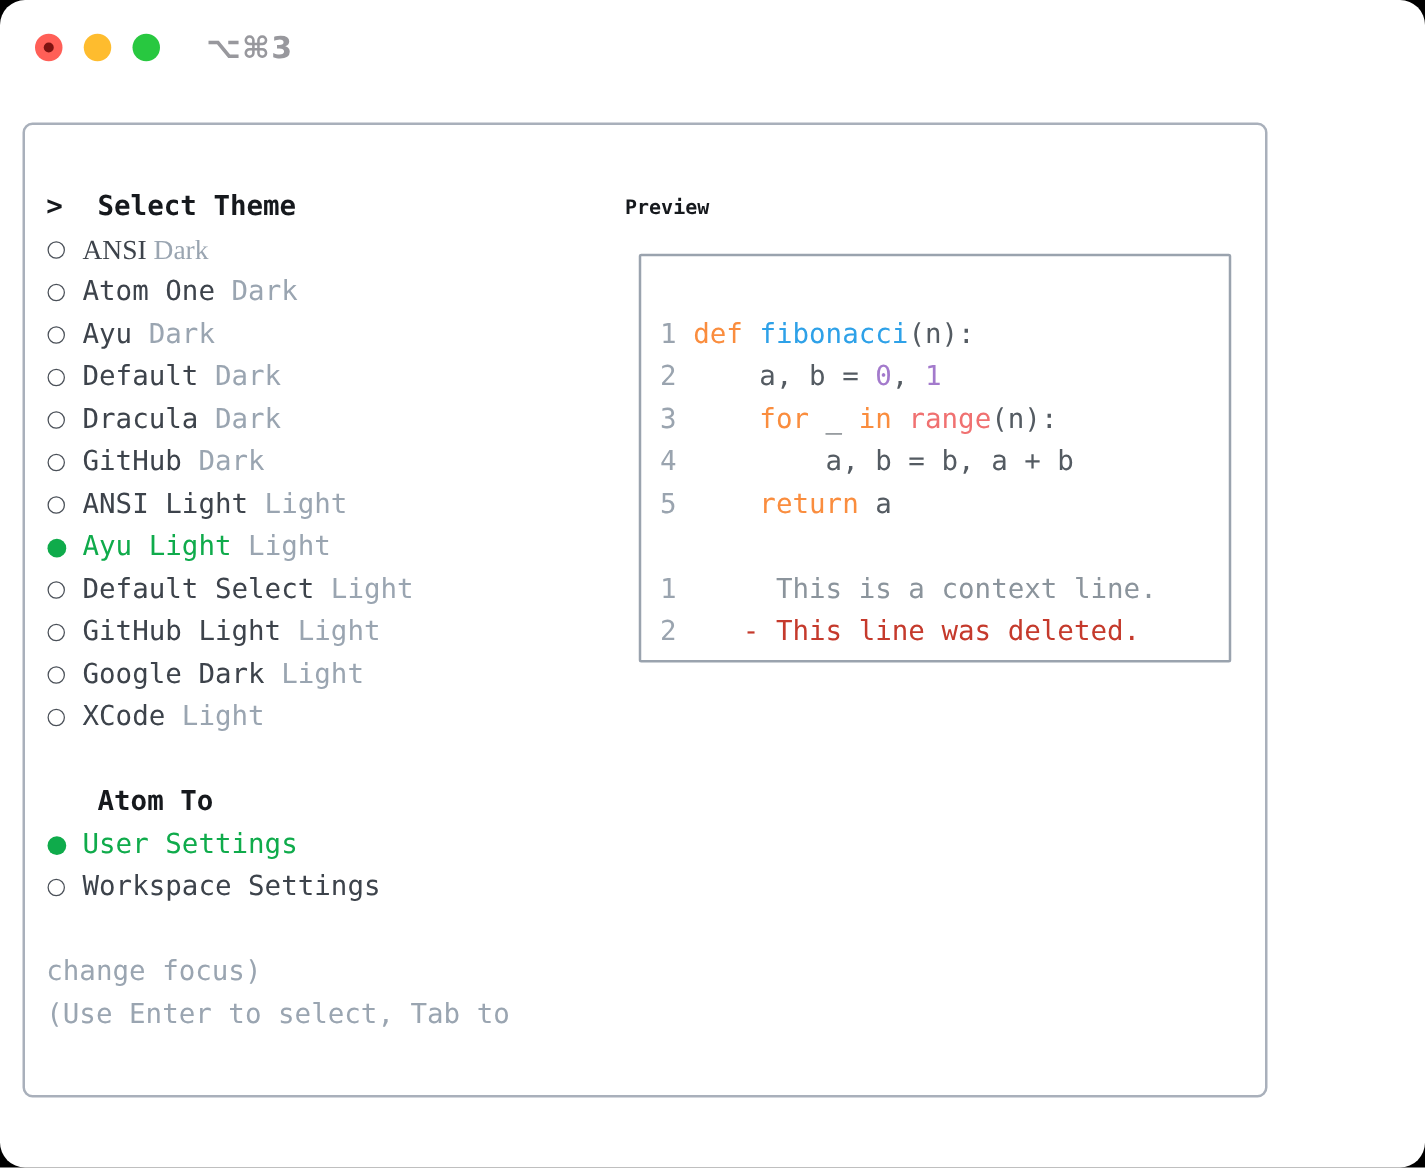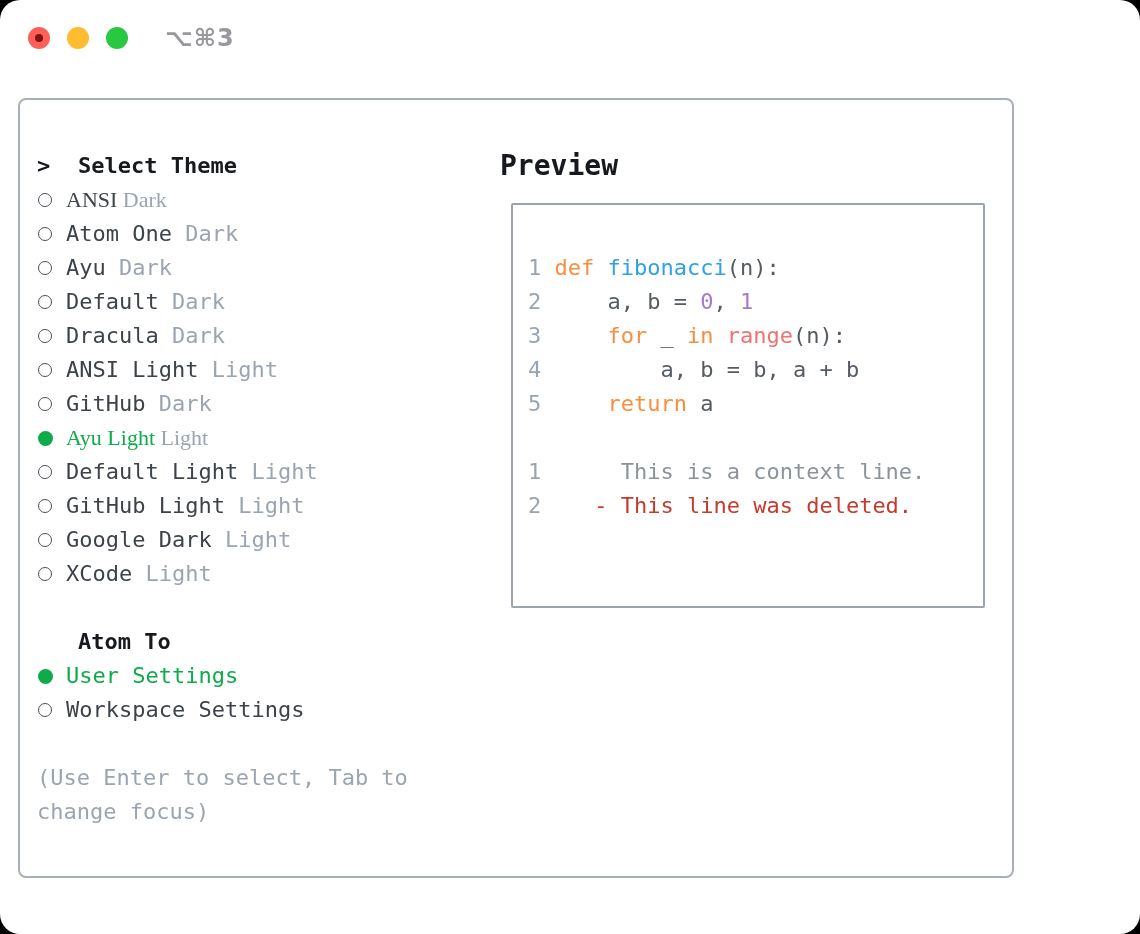--- a/index.html
+++ b/index.html
@@ -69,24 +69,24 @@
   .circle.sel { border:none; background:var(--selection-green); width:15px; height:15px; }
   .hdr-text { font-weight:bold; color:var(--text-black);margin-left:12px; }
   .item-name { color:var(--text-dark); }
   .item-name.sel { color:var(--selection-green); }
   .item-variant { color:var(--muted); }
   .help-line { height:34px; line-height:34px; font-size:22px; color:var(--muted); white-space:pre; }
   .spacer { height:34px; }
   
   .preview-label {
     position:absolute; left:480px; top:49px; height:34px; line-height:34px;
-    font-size:28px; font-weight:bold; color:var(--text-black);
+    font-size:16px; font-weight:bold; color:var(--text-black);
   }
   .preview-box {
-    position:absolute; left:491px; top:103px; width:474px; height:405px;
+    position:absolute; left:491px; top:103px; width:474px; height:327px;
     border:2px solid var(--border-preview); border-radius:2px;
     padding:46px 0 0 15px; overflow:hidden;
   }
   .code-line { height:34px; line-height:34px; font-size:22px; white-space:pre; }
 </style>
 </head>
 <body>
 
 <div class="window">
 
@@ -107,44 +107,44 @@
       <div class="trow">
         <span class="marker">&gt;</span><span class="hdr-text">Select Theme</span>
       </div>
 
       <div id="theme-list">
           <div class="trow"><span class="marker"><span class="circle"></span></span><span style="white-space: pre; font-family: Liberation Serif, serif;"><span class="item-name">ANSI</span><span class="item-variant"> Dark</span></span></div>
           <div class="trow"><span class="marker"><span class="circle"></span></span><span style="white-space: pre;"><span class="item-name">Atom One</span><span class="item-variant"> Dark</span></span></div>
           <div class="trow"><span class="marker"><span class="circle"></span></span><span style="white-space: pre;"><span class="item-name">Ayu</span><span class="item-variant"> Dark</span></span></div>
           <div class="trow"><span class="marker"><span class="circle"></span></span><span style="white-space: pre;"><span class="item-name">Default</span><span class="item-variant"> Dark</span></span></div>
           <div class="trow"><span class="marker"><span class="circle"></span></span><span style="white-space: pre;"><span class="item-name">Dracula</span><span class="item-variant"> Dark</span></span></div>
+          <div class="trow"><span class="marker"><span class="circle"></span></span><span style="white-space: pre;"><span class="item-name">GitHub</span><span class="item-variant"> Dark</span></span></div>
           <div class="trow"><span class="marker"><span class="circle"></span></span><span style="white-space: pre;"><span class="item-name">ANSI Light</span><span class="item-variant"> Light</span></span></div>
-          <div class="trow"><span class="marker"><span class="circle"></span></span><span style="white-space: pre;"><span class="item-name">GitHub</span><span class="item-variant"> Dark</span></span></div>
-          <div class="trow"><span class="marker"><span class="circle sel"></span></span><span style="white-space: pre; font-family: Liberation Serif, serif;"><span class="item-name sel">Ayu Light</span><span class="item-variant"> Light</span></span></div>
-          <div class="trow"><span class="marker"><span class="circle"></span></span><span style="white-space: pre;"><span class="item-name">Default Light</span><span class="item-variant"> Light</span></span></div>
+          <div class="trow"><span class="marker"><span class="circle sel"></span></span><span style="white-space: pre;"><span class="item-name sel">Ayu Light</span><span class="item-variant"> Light</span></span></div>
+          <div class="trow"><span class="marker"><span class="circle"></span></span><span style="white-space: pre;"><span class="item-name">Default Select</span><span class="item-variant"> Light</span></span></div>
           <div class="trow"><span class="marker"><span class="circle"></span></span><span style="white-space: pre;"><span class="item-name">GitHub Light</span><span class="item-variant"> Light</span></span></div>
           <div class="trow"><span class="marker"><span class="circle"></span></span><span style="white-space: pre;"><span class="item-name">Google Dark</span><span class="item-variant"> Light</span></span></div>
           <div class="trow"><span class="marker"><span class="circle"></span></span><span style="white-space: pre;"><span class="item-name">XCode</span><span class="item-variant"> Light</span></span></div>
         </div>
 
       <div class="spacer"></div>
 
       <div class="trow">
         <span class="marker"></span><span class="hdr-text">Atom To</span>
       </div>
 
       <div id="apply-list">
           <div class="trow"><span class="marker"><span class="circle sel"></span></span><span style="white-space: pre;"><span class="item-name sel">User Settings</span></span></div>
           <div class="trow"><span class="marker"><span class="circle"></span></span><span style="white-space: pre;"><span class="item-name">Workspace Settings</span></span></div>
         </div>
 
       <div class="spacer"></div>
 
+      <div class="help-line">change focus)</div>
       <div class="help-line">(Use Enter to select, Tab to</div>
-      <div class="help-line">change focus)</div>
     </div>
 
     <div class="preview-label">Preview</div>
 
     <div class="preview-box">
       <div id="code-block">
           <div class="code-line"><span style="color: rgb(154, 164, 175);">1 </span><span style="color: rgb(250, 141, 62);">def</span><span style="color: rgb(84, 91, 98);"> </span><span style="color: rgb(46, 161, 232);">fibonacci</span><span style="color: rgb(84, 91, 98);">(n):</span></div>
           <div class="code-line"><span style="color: rgb(154, 164, 175);">2 </span><span style="color: rgb(84, 91, 98);">    a, b = </span><span style="color: rgb(163, 122, 204);">0</span><span style="color: rgb(84, 91, 98);">, </span><span style="color: rgb(163, 122, 204);">1</span></div>
           <div class="code-line"><span style="color: rgb(154, 164, 175);">3 </span><span style="color: rgb(84, 91, 98);">    </span><span style="color: rgb(250, 141, 62);">for</span><span style="color: rgb(84, 91, 98);"> _ </span><span style="color: rgb(250, 141, 62);">in</span><span style="color: rgb(84, 91, 98);"> </span><span style="color: rgb(240, 113, 113);">range</span><span style="color: rgb(84, 91, 98);">(n):</span></div>
           <div class="code-line"><span style="color: rgb(154, 164, 175);">4 </span><span style="color: rgb(84, 91, 98);">        a, b = b, a + b</span></div>

